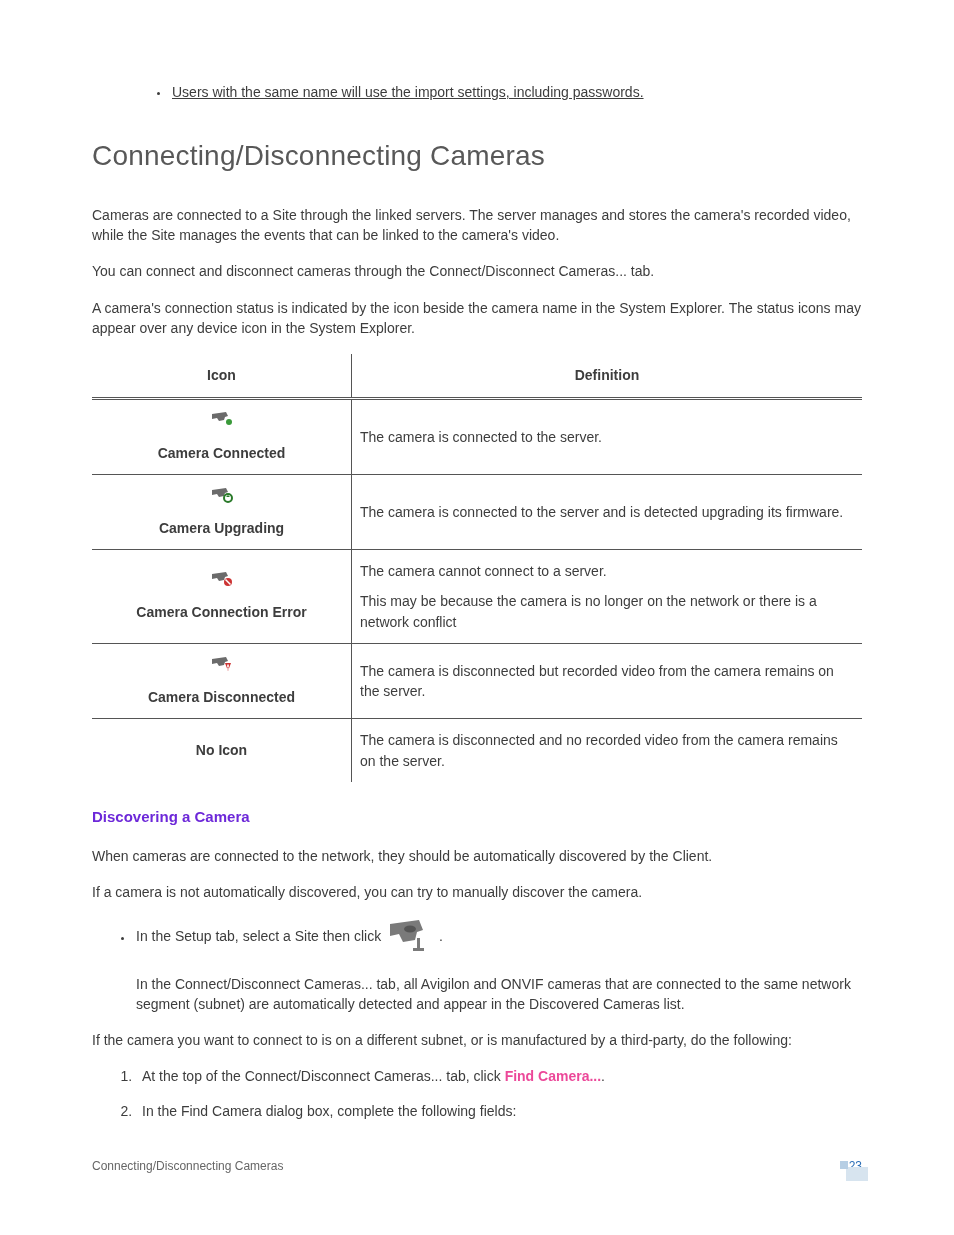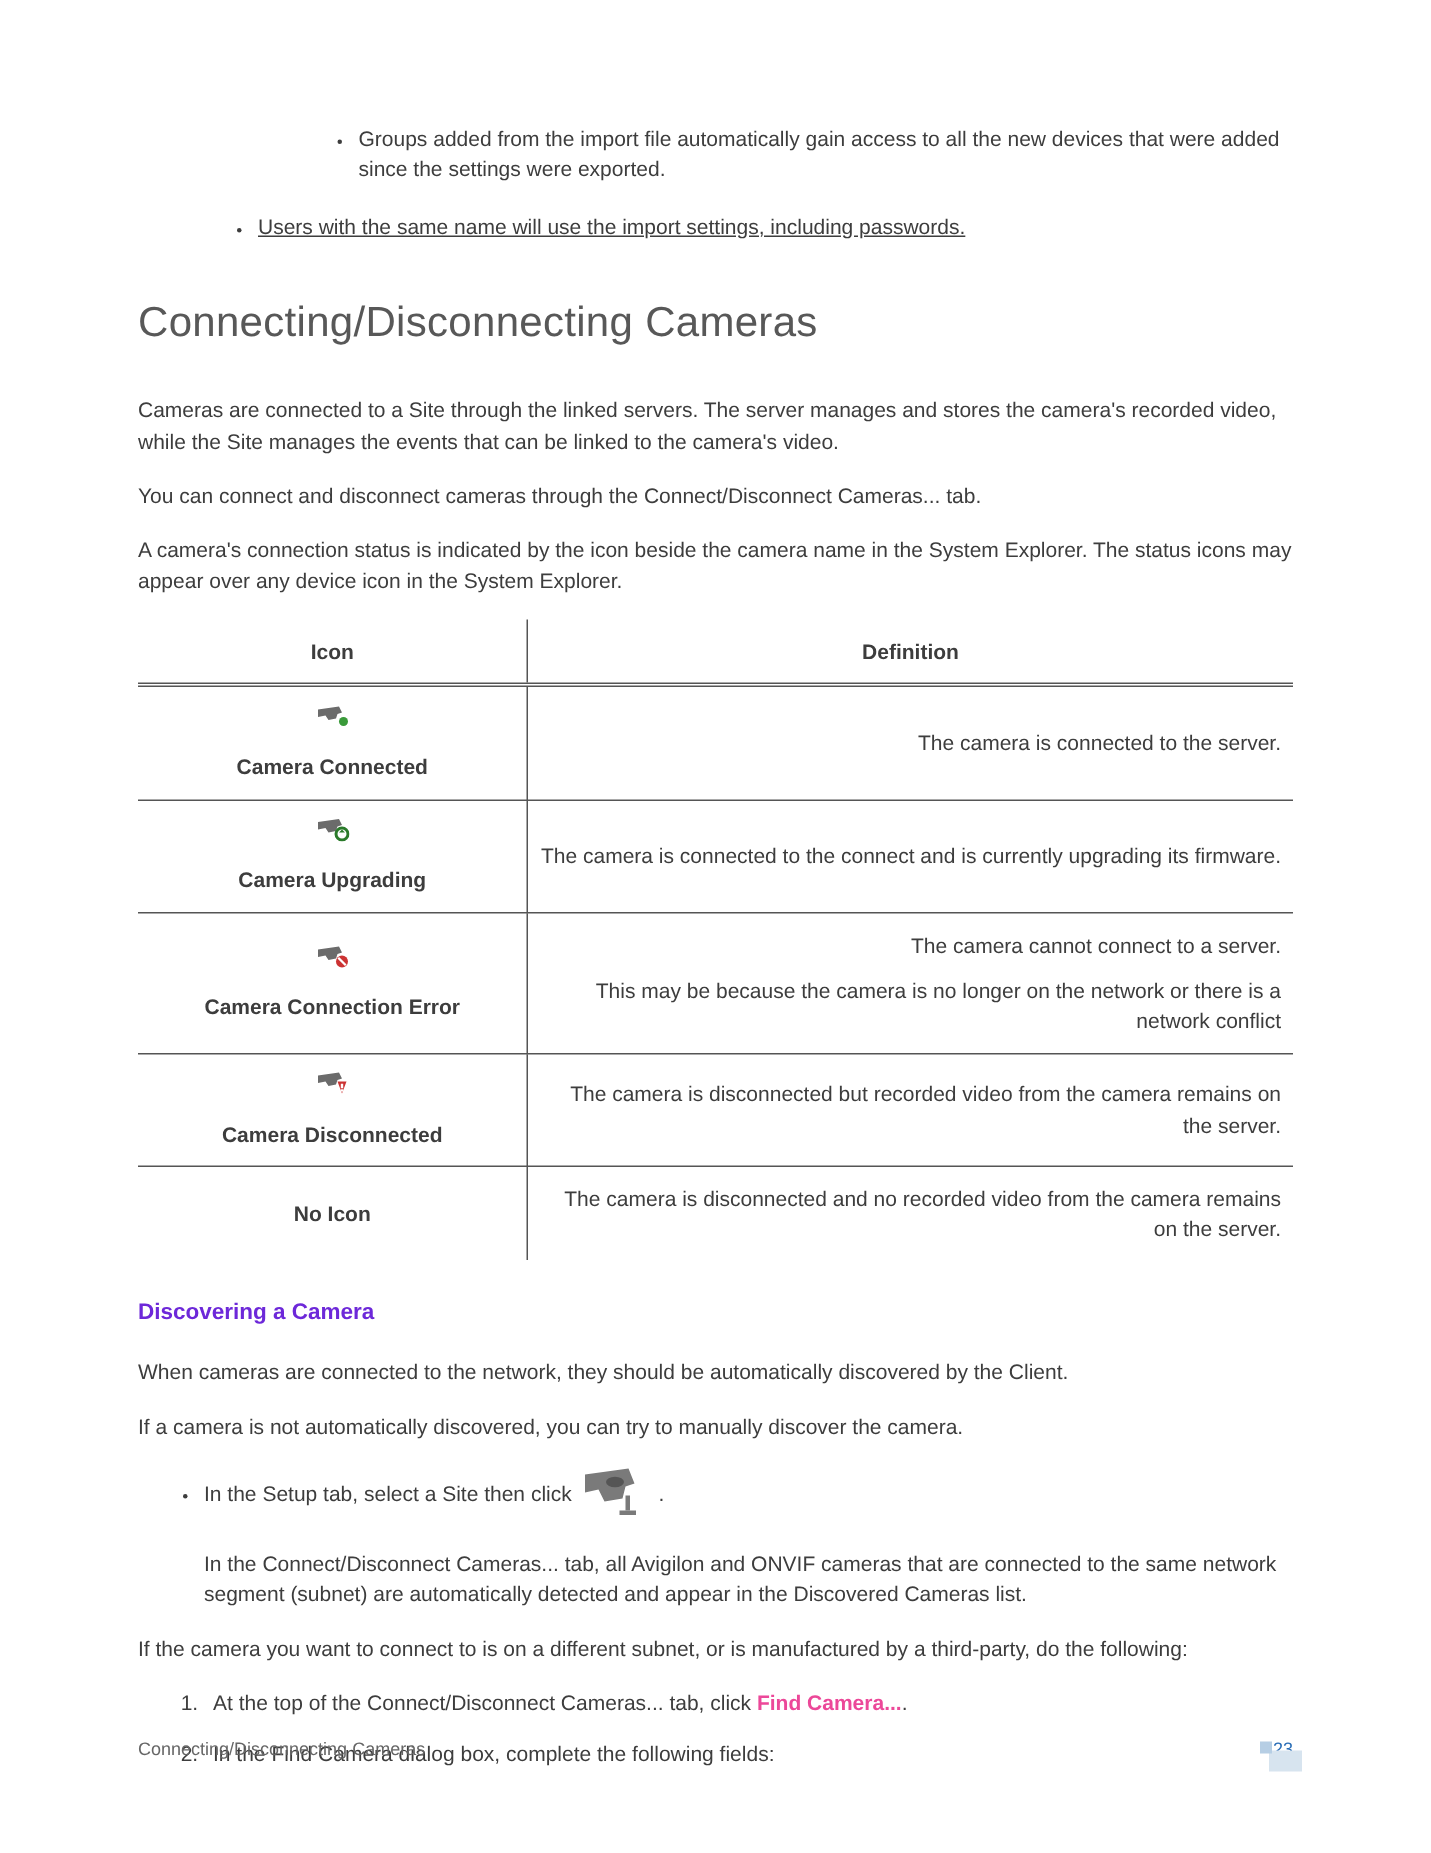--- a/index.html
+++ b/index.html
@@ -33,21 +33,21 @@
     letter-spacing: 0.2px;
   }
   p { margin: 0 0 16px 0; }
 
   table.status {
     width: 100%;
     border-collapse: collapse;
     margin: 14px 0 24px 0;
   }
   table.status th, table.status td {
-    text-align: right;
+    text-align: left;
     border-bottom: 1px solid #555;
     border-right: 1px solid #555;
     padding: 11px 8px;
     vertical-align: middle;
   }
   table.status th {
     text-align: center;
     font-weight: bold;
     font-size: 14px;
   }
@@ -89,23 +89,20 @@
     width: 8px; height: 8px; background: #b6cee4;
   }
 
   strong { font-weight: bold; color: #ec4899; }
 </style>
 </head>
 <body>
 
 <div class="page">
 
-  <ul class="level3">
-    <li>Groups added from the import file automatically gain access to all the new devices that were added since the settings were exported.</li>
-  </ul>
   <ul class="level2">
     <li>Users with the same name will use the import settings, including passwords.</li>
   </ul>
 
   <h1>Connecting/Disconnecting Cameras</h1>
 
   <p>Cameras are connected to a Site through the linked servers. The server manages and stores the camera's recorded video, while the Site manages the events that can be linked to the camera's video.</p>
   <p>You can connect and disconnect cameras through the Connect/Disconnect Cameras... tab.</p>
   <p>A camera's connection status is indicated by the icon beside the camera name in the System Explorer. The status icons may appear over any device icon in the System Explorer.</p>
 
@@ -133,21 +130,21 @@
         <td class="col-icon">
           <span class="icon-svg">
             <svg width="22" height="16" viewBox="0 0 22 16">
                 <path d="M1 3 L15 1 L17 5 L14 6 L13 9 L8 10 L6 7 L1 8 Z" fill="#6b6b6b"></path>
                 <circle cx="17" cy="11" r="4" fill="none" stroke="#2a7a2a" stroke-width="2"></circle>
                 <path d="M17 8 L19 10 L15 10 Z" fill="#2a7a2a"></path>
               </svg>
           </span>
           <span class="icon-label">Camera Upgrading</span>
         </td>
-        <td>The camera is connected to the connect and is currently upgrading its firmware.</td>
+        <td>The camera is connected to the server and is detected upgrading its firmware.</td>
       </tr>
       <tr>
         <td class="col-icon">
           <span class="icon-svg">
             <svg width="22" height="16" viewBox="0 0 22 16">
                 <path d="M1 3 L15 1 L17 5 L14 6 L13 9 L8 10 L6 7 L1 8 Z" fill="#6b6b6b"></path>
                 <circle cx="17" cy="11" r="4" fill="#c33"></circle>
                 <line x1="14.5" y1="8.5" x2="19.5" y2="13.5" stroke="#fff" stroke-width="1.5"></line>
               </svg>
           </span>

